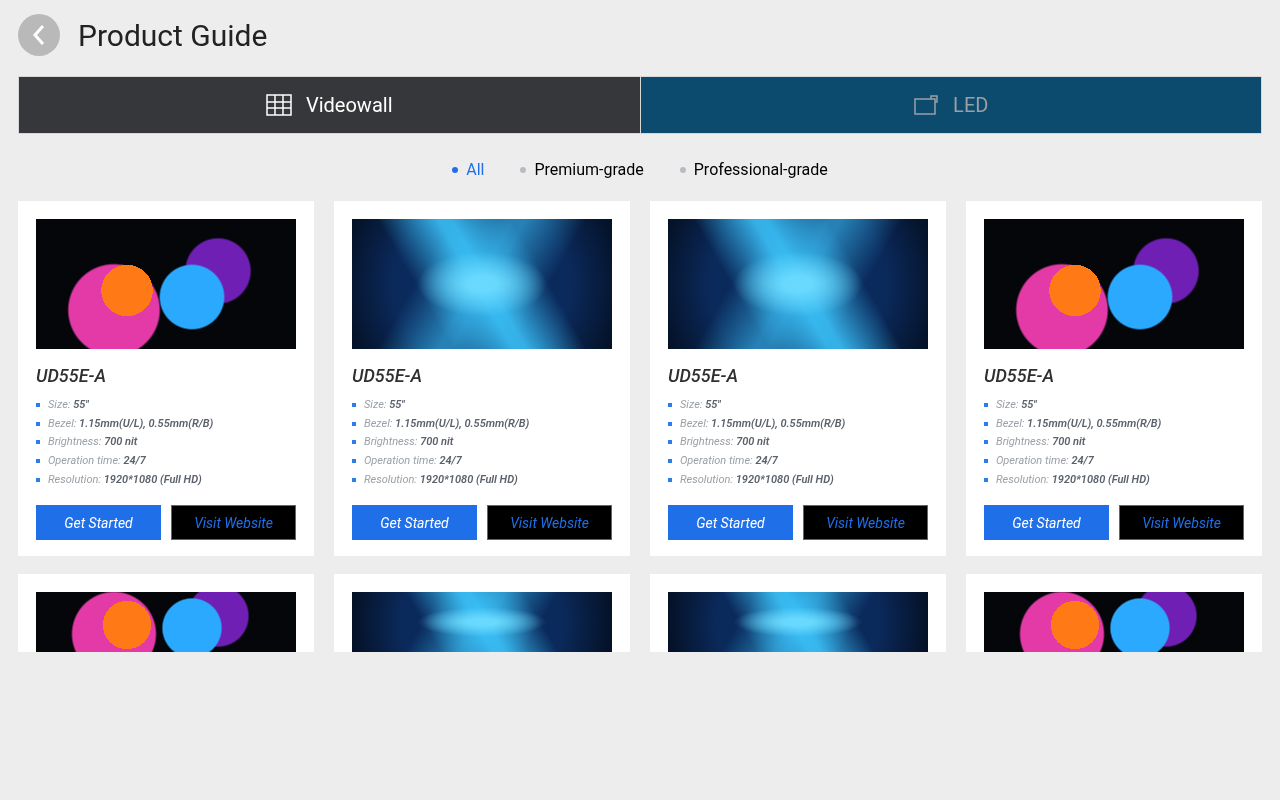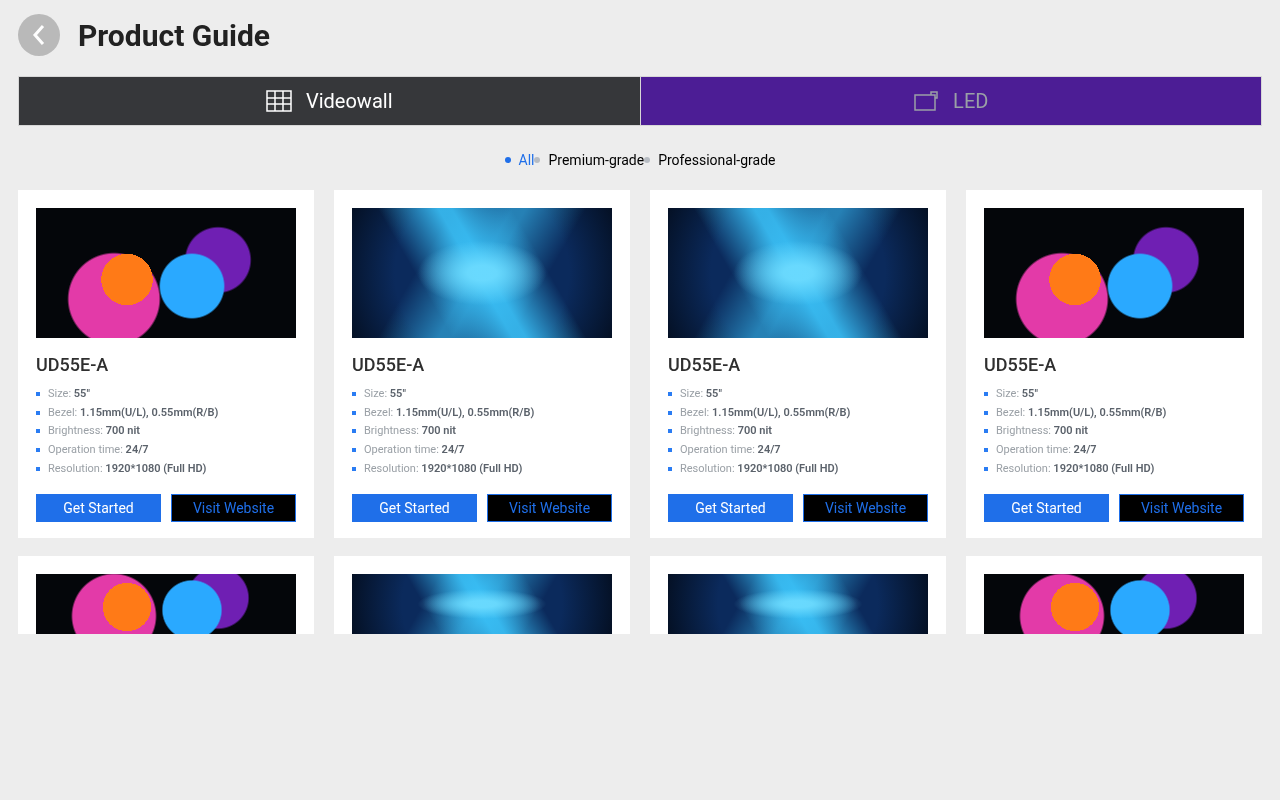--- a/index.html
+++ b/index.html
@@ -18,53 +18,55 @@
     gap: 18px;
   }
   .back-btn {
     width: 42px; height: 42px;
     border-radius: 50%;
     background: #b9b9b9;
     display: flex; align-items: center; justify-content: center;
     cursor: pointer;
   }
   .back-btn svg { width: 14px; height: 22px; stroke:#fefefe; stroke-width:3; fill:none; }
-  .page-title { font-size: 30px; font-weight: 700; color:#222; }
+  .page-title { font-size: 30px; font-weight: 400; color:#222; }
   .tabs {
     display: flex;
     margin: 0 18px;
     border: 1px solid #d7d7d7;
   }
   .tab {
     flex: 1;
-    height: 48px;
+    height: 56px;
     display: flex;
     align-items: center;
     justify-content: center;
     gap: 14px;
     font-size: 20px;
     cursor: pointer;
   }
   .tab.active { background:#36373a; color:#fff; }
-  .tab.inactive { background:#4c1d95; color:#9aa0a6; border-left:1px solid #d7d7d7; }
+  .tab.inactive { background:#0c4a6e; color:#9aa0a6; border-left:1px solid #d7d7d7; }
   .tab svg { width:26px; height:22px; }
   .filters {
     display:flex; justify-content:center; align-items:center;
+    gap: 36px;
     padding: 26px 0 22px 0;
-    font-size: 14px;
+    font-size: 16px;
   }
   .filter { display:flex; align-items:center; gap:8px; cursor:pointer; color:#000000; }
   .filter .dot { width:6px; height:6px; border-radius:50%; background:#b7bcc3; display:inline-block;}
   .filter.active { color:#1f6fe9; }
   .filter.active .dot { background:#1f6fe9; }
   .grid {
     display:grid;
     grid-template-columns: repeat(4, 1fr);
     gap: 20px;
     padding: 0 18px 18px 18px;
+    font-style: italic;
   }
   .card {
     background:#fff;
     padding: 18px 18px 16px 18px;
   }
   .thumb {
     width:100%;
     height: 130px;
     background:#000;
     position:relative;
@@ -86,21 +88,21 @@
       radial-gradient(circle at 50% 50%, #0b2a5c 0 60%, #041024 100%);
   }
   .prod-name { font-size:18px; color:#2f2f2f; margin:16px 0 10px 0; font-weight:500;}
   .specs { list-style:none; }
   .specs li { font-size:11px; color:#9aa0a6; line-height:1.7; position:relative; padding-left:12px;}
   .specs li::before { content:""; position:absolute; left:0; top:7px; width:4px; height:4px; background:#2a7cf3; border-radius:0;}
   .specs li .lbl::after{content:": ";}
   .specs li .val{ color:#5b626b; font-weight:600;}
   .actions { display:flex; gap:10px; margin-top:16px;}
   .btn {
-    flex:1; height:28px; display:flex; align-items:center; justify-content:center;
+    flex:1; height:35px; display:flex; align-items:center; justify-content:center;
     font-size:14px; cursor:pointer;
   }
   .btn.primary{ background:#1f6fe9; color:#fff; border:1px solid #1f6fe9;}
   .btn.secondary{ background:#000000; color:#1f6fe9; border:1px solid #1f6fe9;}
   .row2 .card{ padding-bottom:0; }
   .row2 .thumb{ height:60px; }
 </style>
 </head>
 <body>
 

